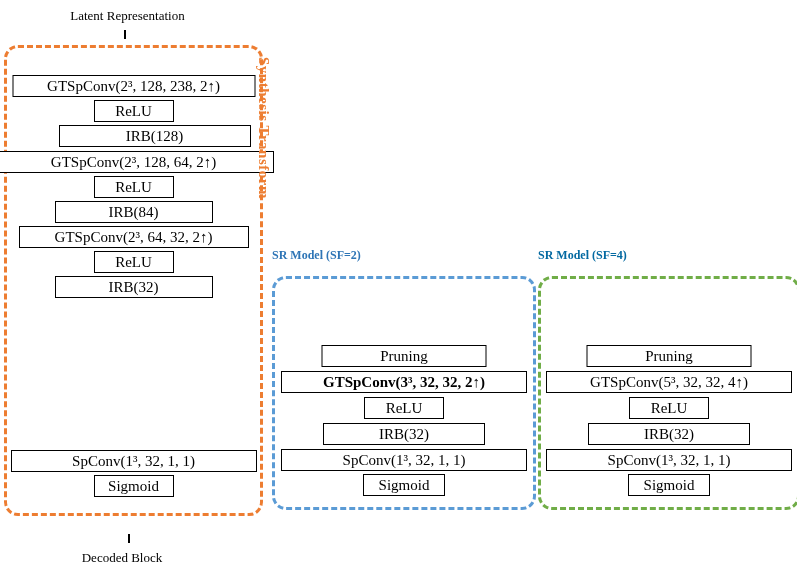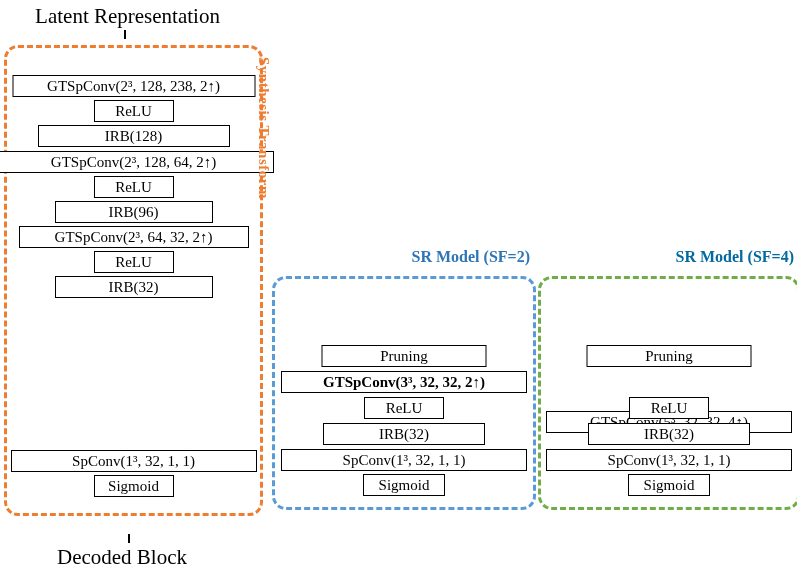--- a/index.html
+++ b/index.html
@@ -2,58 +2,58 @@
 <html><head>
 <meta charset="utf-8">
 <style>
   html,body{margin:0;padding:0;background:#fff;}
   .canvas{
     position:relative;width:797px;height:580px;background:#ffffff;overflow:hidden;
     font-family:"Liberation Serif","DejaVu Serif",serif;color:#000;
   }
   .io-label{
     position:absolute;background:#fff;display:flex;align-items:center;justify-content:center;
-    font-size:21px;white-space:nowrap;
+    font-size:13px;white-space:nowrap;
   }
   .tick{position:absolute;width:2px;height:9px;background:#000;}
   .group{position:absolute;border-radius:14px;background:transparent;}
   .group-synth{left:4px;top:45px;width:253px;height:465px;border:3px dashed #ED7D31;}
   .group-sr2{left:272px;top:276px;width:258px;height:228px;border:3px dashed #5B9BD5;}
   .group-sr4{left:538px;top:276px;width:256px;height:228px;border:3px dashed #70AD47;}
   .layer{
     position:absolute;left:50%;transform:translateX(-50%);
     height:22px;background:#fff;border:1.5px solid #000;box-sizing:border-box;
     display:flex;align-items:center;justify-content:center;
     font-size:15px;white-space:nowrap;line-height:1;
   }
   .col-title{
-    position:absolute;text-align:right;font-weight:bold;font-size:16px;white-space:nowrap;
+    position:absolute;text-align:left;font-weight:bold;font-size:12px;white-space:nowrap;
   }
   .title-sr2{left:272px;top:248px;width:258px;color:#2E75B6;}
   .title-sr4{left:538px;top:248px;width:256px;color:#0369a1;}
   .title-synth{
     position:absolute;left:255px;top:57px;color:#ED7D31;font-weight:bold;font-size:15px;
     writing-mode:vertical-rl;white-space:nowrap;letter-spacing:0.5px;
   }
 </style>
 </head>
 <body>
 
 <div class="canvas">
 
   <div class="io-label" style="left:42px;top:2px;width:171px;height:28px;">Latent Representation</div>
   <div class="tick" style="left:124px;top:30px;"></div>
 
   <div class="group group-synth">
     <div class="layer" style="top:27px;width:243px;">GTSpConv(2³, 128, 238, 2↑)</div>
     <div class="layer" style="top:52px;width:80px;">ReLU</div>
-    <div class="layer" style="top:77px;width:192px;">IRB(128)</div>
+    <div class="layer" style="top:77px;width:192px;margin-left:21px;">IRB(128)</div>
     <div class="layer" style="top:103px;width:280px;">GTSpConv(2³, 128, 64, 2↑)</div>
     <div class="layer" style="top:128px;width:80px;">ReLU</div>
-    <div class="layer" style="top:153px;width:158px;">IRB(96)</div>
+    <div class="layer" style="top:153px;width:158px;">IRB(84)</div>
     <div class="layer" style="top:178px;width:230px;">GTSpConv(2³, 64, 32, 2↑)</div>
     <div class="layer" style="top:203px;width:80px;">ReLU</div>
     <div class="layer" style="top:228px;width:158px;">IRB(32)</div>
     <div class="layer" style="top:402px;width:246px;">SpConv(1³, 32, 1, 1)</div>
     <div class="layer" style="top:427px;width:80px;">Sigmoid</div>
   </div>
   <div class="title-synth">Synthesis Transform</div>
 
   <div class="col-title title-sr2">SR Model (SF=2)</div>
   <div class="group group-sr2">
@@ -61,21 +61,21 @@
     <div class="layer" style="top:92px;width:246px;font-weight:bold;">GTSpConv(3³, 32, 32, 2↑)</div>
     <div class="layer" style="top:118px;width:80px;">ReLU</div>
     <div class="layer" style="top:144px;width:162px;">IRB(32)</div>
     <div class="layer" style="top:170px;width:246px;">SpConv(1³, 32, 1, 1)</div>
     <div class="layer" style="top:195px;width:82px;">Sigmoid</div>
   </div>
 
   <div class="col-title title-sr4">SR Model (SF=4)</div>
   <div class="group group-sr4">
     <div class="layer" style="top:66px;width:165px;">Pruning</div>
-    <div class="layer" style="top:92px;width:246px;margin-top:40px;">GTSpConv(5³, 32, 32, 4↑)</div>
+    <div class="layer" style="top:92px;width:246px;">GTSpConv(5³, 32, 32, 4↑)</div>
     <div class="layer" style="top:118px;width:80px;">ReLU</div>
     <div class="layer" style="top:144px;width:162px;">IRB(32)</div>
     <div class="layer" style="top:170px;width:246px;">SpConv(1³, 32, 1, 1)</div>
     <div class="layer" style="top:195px;width:82px;">Sigmoid</div>
   </div>
 
   <div class="tick" style="left:128px;top:534px;"></div>
   <div class="io-label" style="left:60px;top:543px;width:124px;height:29px;">Decoded Block</div>
 
 </div>

